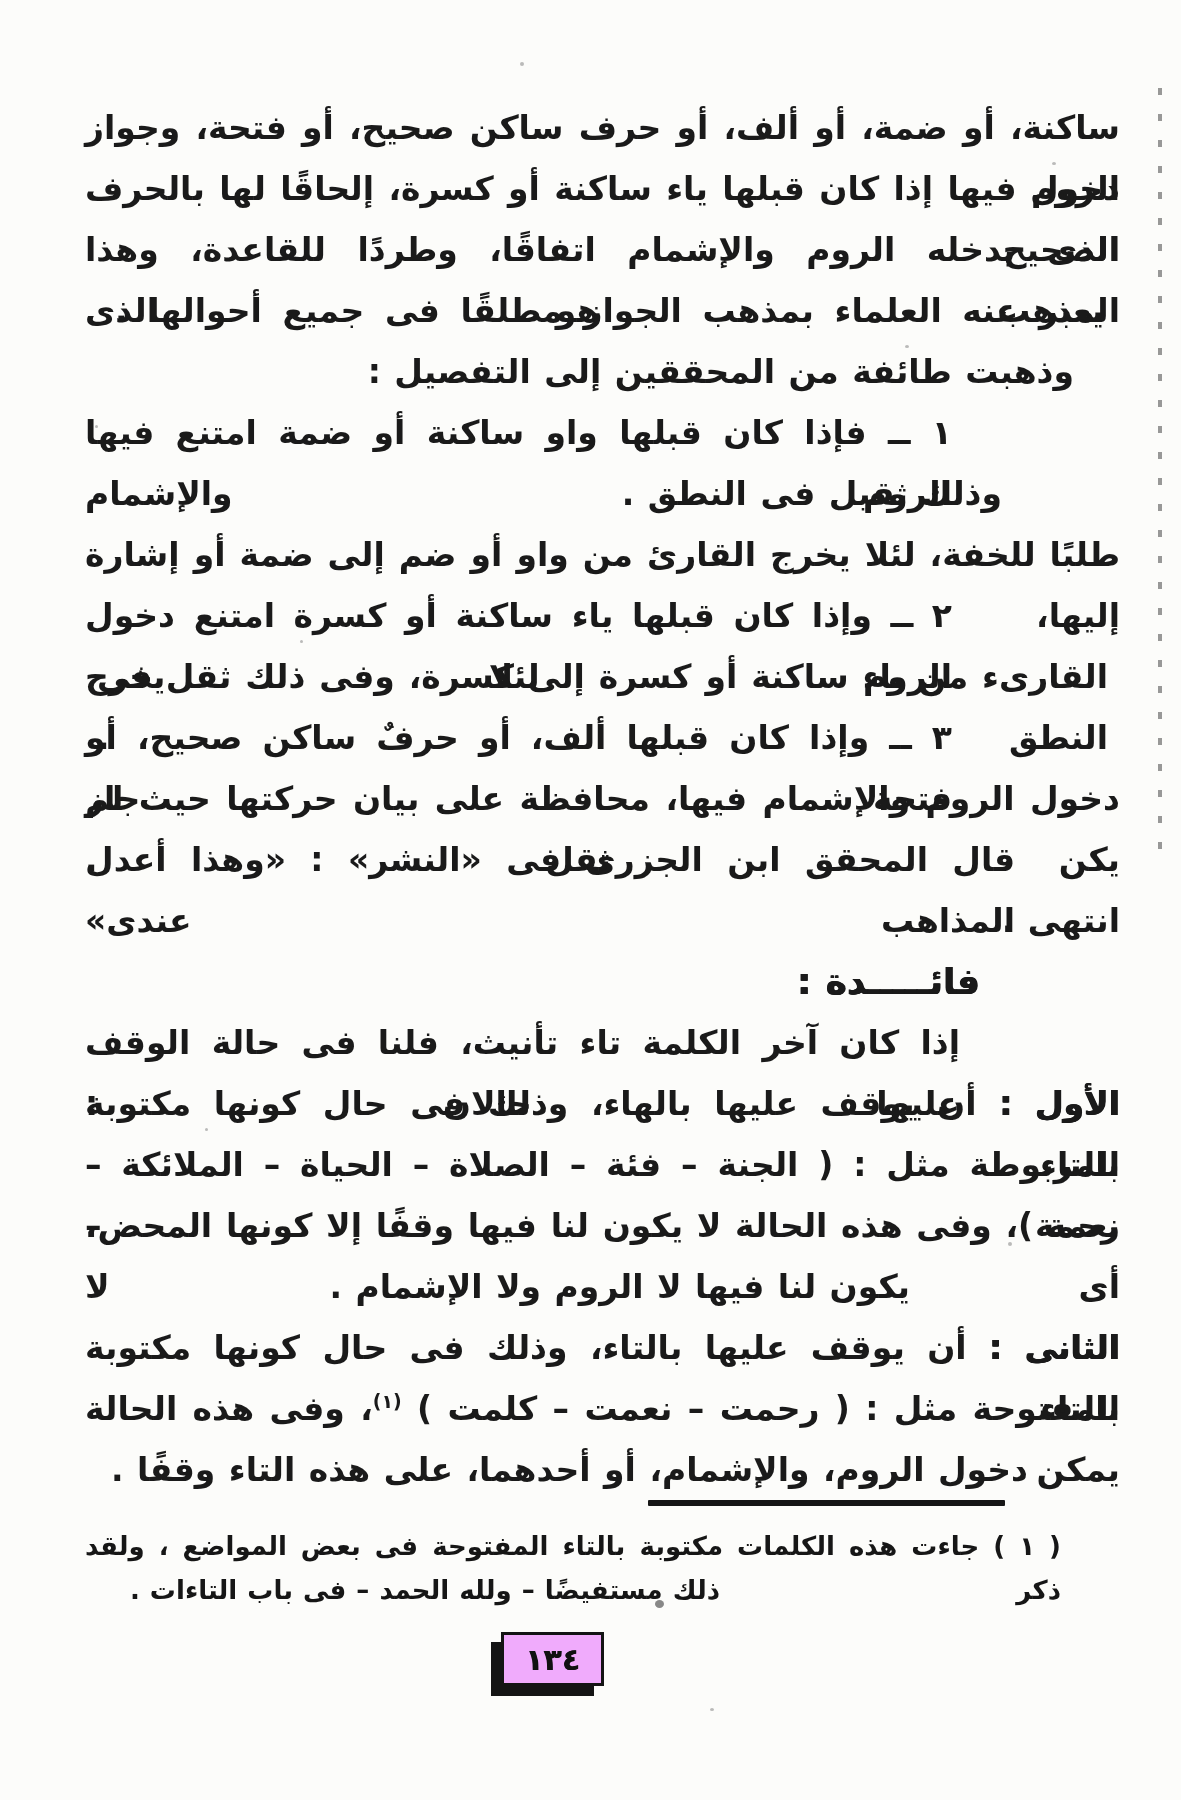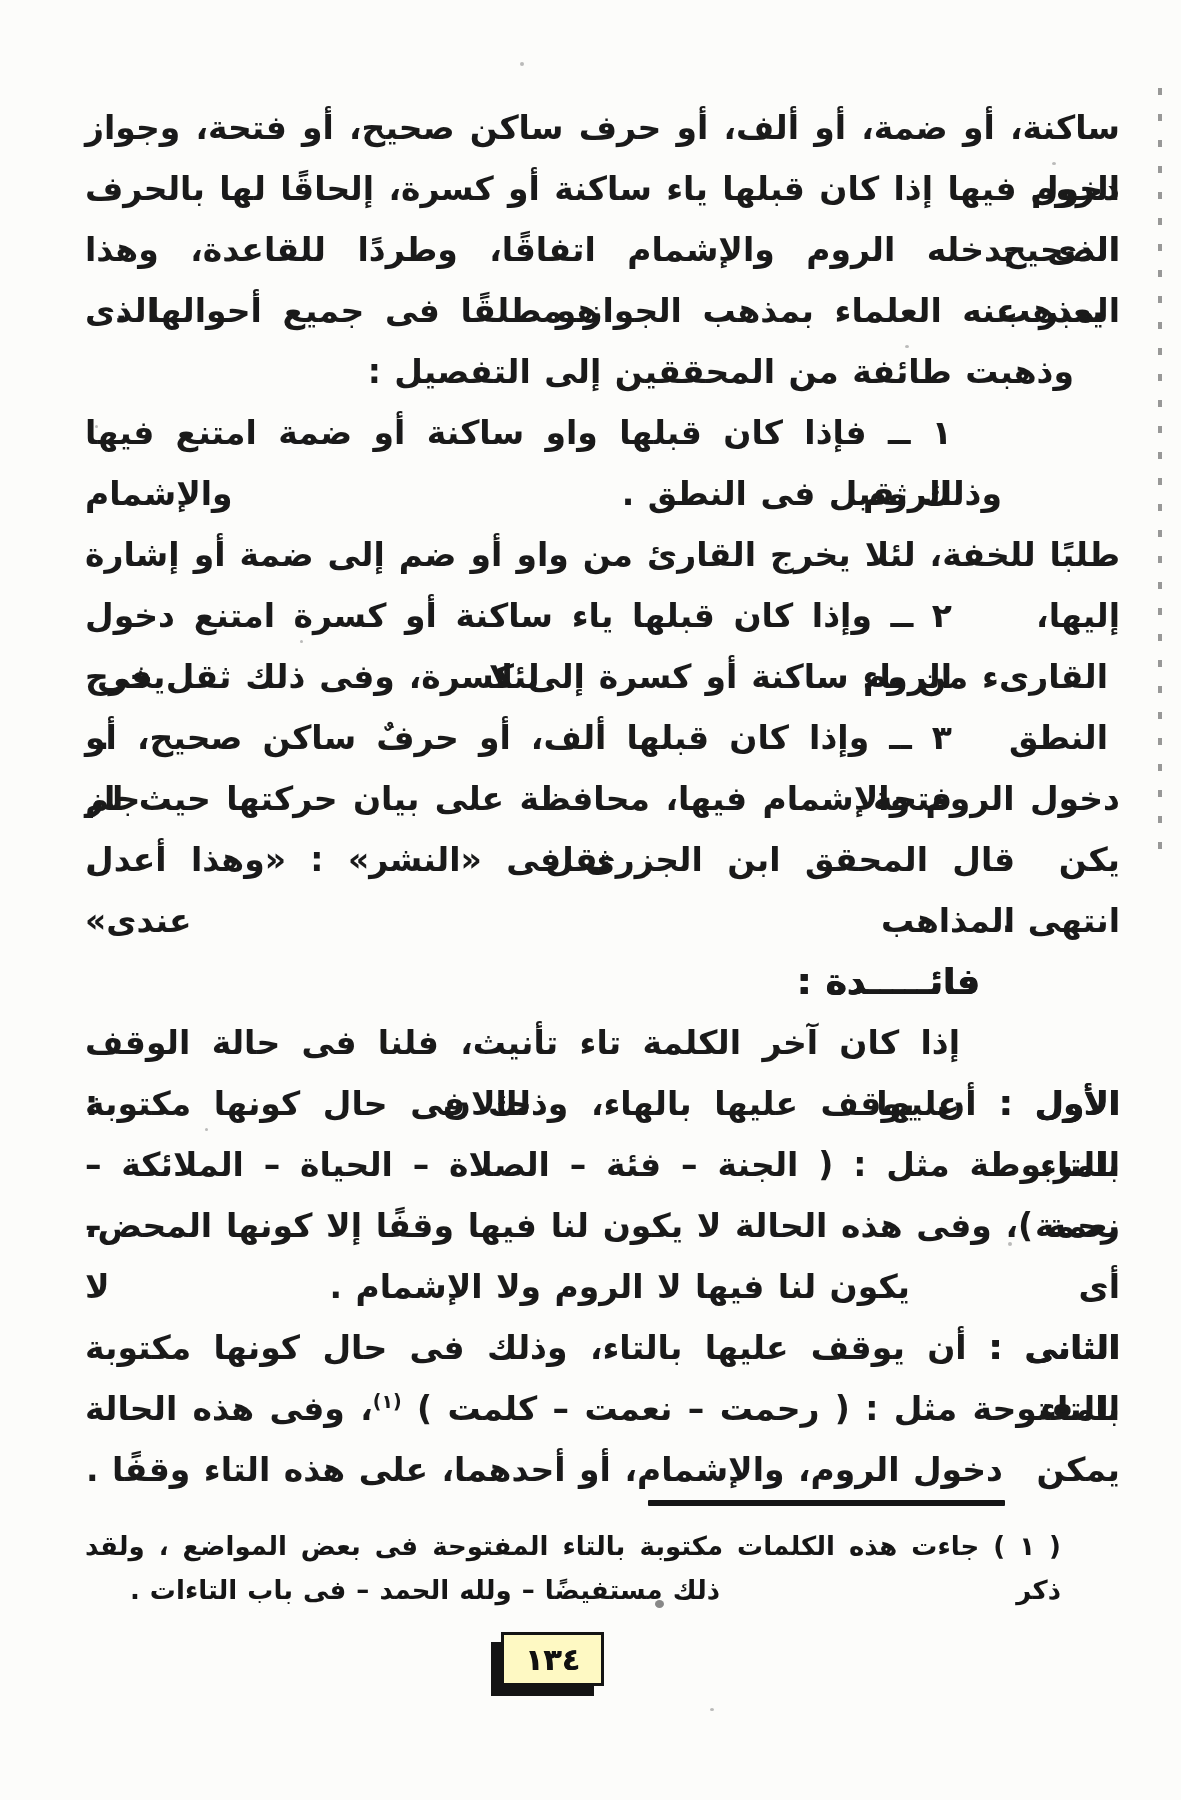--- a/index.html
+++ b/index.html
@@ -24,21 +24,21 @@
     font-size:26px;word-spacing:1px;
   }
   .fn{height:44px;line-height:44px;}
   sup.note{font-size:19px;vertical-align:super;line-height:0;}
   .divider{
     position:absolute;left:648px;top:1500px;width:357px;height:6px;
     background:#161616;border-radius:1px;
   }
   .pagebox{
     position:absolute;left:501px;top:1632px;width:97px;height:48px;
-    background:#fef9c3;border:3px solid #141414;
+    background:#f0abfc;border:3px solid #141414;
     box-shadow:-10px 10px 0 0 #141414;
     display:flex;align-items:center;justify-content:center;
     font-size:30px;font-weight:700;color:#111;
     text-shadow:.5px 0 currentColor;
   }
   .scan-edge{
     position:absolute;left:1158px;top:88px;width:4px;height:780px;
     background:repeating-linear-gradient(to bottom,
       rgba(70,70,70,.55) 0 7px, rgba(70,70,70,0) 7px 26px);
   }
@@ -63,21 +63,21 @@
   <div class="ln just" style="margin-right:105px;">قال المحقق ابن الجزرى فى «النشر» : «وهذا أعدل المذاهب عندى»</div>
   <div class="ln nat" style="">انتهى .</div>
   <div class="ln nat heavy heading" style="margin-right:140px;">فائـــــدة :</div>
   <div class="ln just" style="margin-right:160px;">إذا كان آخر الكلمة تاء تأنيث، فلنا فى حالة الوقف عليها حالان :</div>
   <div class="ln just"><span class="heavy">الأول : </span><span>أن يوقف عليها بالهاء، وذلك فى حال كونها مكتوبة بالتاء</span></div>
   <div class="ln just">المربوطة مثل : ( الجنة – فئة – الصلاة – الحياة – الملائكة – رحمة –</div>
   <div class="ln just">نعمة )، وفى هذه الحالة لا يكون لنا فيها وقفًا إلا كونها المحض، أى لا</div>
   <div class="ln nat" style="margin-right:210px;">يكون لنا فيها لا الروم ولا الإشمام .</div>
   <div class="ln just"><span class="heavy">الثانى : </span><span>أن يوقف عليها بالتاء، وذلك فى حال كونها مكتوبة بالتاء</span></div>
   <div class="ln just"><span>المفتوحة مثل : ( رحمت – نعمت – كلمت ) </span><sup class="note">(١)</sup><span>، وفى هذه الحالة يمكن</span></div>
-  <div class="ln nat" style="margin-right:117px;">دخول الروم، والإشمام، أو أحدهما، على هذه التاء وقفًا .</div>
+  <div class="ln nat" style="margin-right:92px;">دخول الروم، والإشمام، أو أحدهما، على هذه التاء وقفًا .</div>
 </div>
 
 <div class="divider"></div>
 
 <div class="fnblock">
   <div class="fn just" style="margin-right:59px;">( ١ ) جاءت هذه الكلمات مكتوبة بالتاء المفتوحة فى بعض المواضع ، ولقد ذكر</div>
   <div class="fn nat" style="margin-right:400px;">ذلك مستفيضًا – ولله الحمد – فى باب التاءات .</div>
 </div>
 
 <div class="pagebox">

